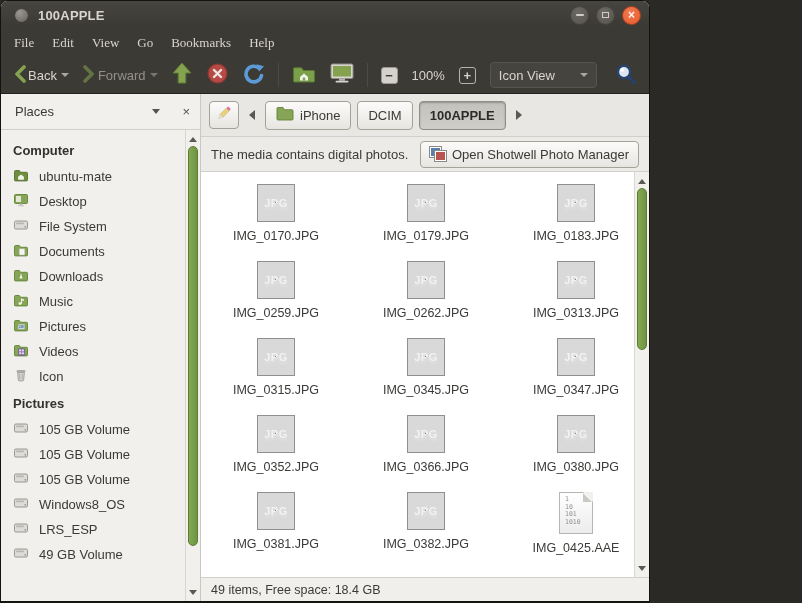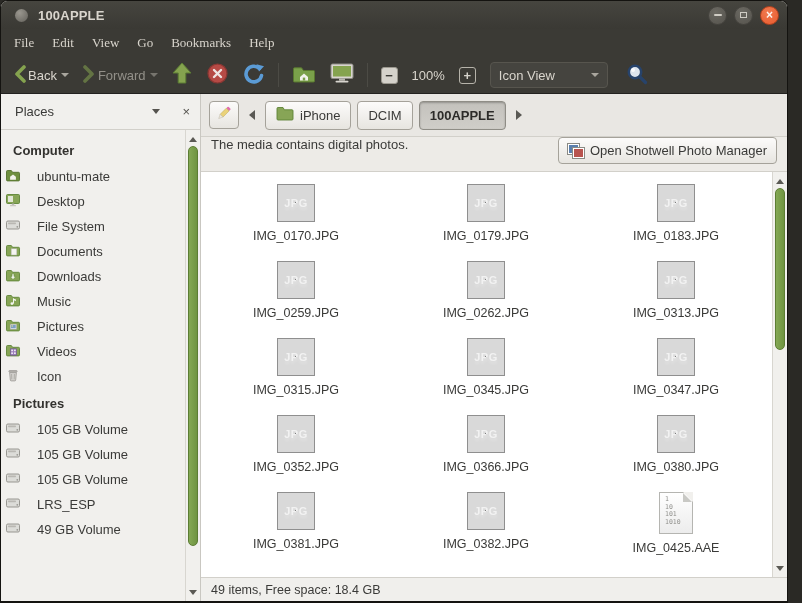--- a/index.html
+++ b/index.html
@@ -1,17 +1,17 @@
 <!DOCTYPE html>
 <html><head>
 <meta charset="utf-8">
 <style>
   * { margin:0; padding:0; box-sizing:border-box; }
   html,body { width:802px; height:603px; background:#2a2925; font-family:"Liberation Sans","DejaVu Sans",sans-serif; }
-  .window { width:788px; height:603px; border:1px solid #141310; border-bottom:2px solid #141310;
+  .window { width:650px; height:603px; border:1px solid #141310; border-bottom:2px solid #141310;
             border-radius:7px 7px 0 0; overflow:hidden; display:flex; flex-direction:column; background:#f1f0ed; }
 
   
   .titlebar { height:28px; background:linear-gradient(#46453f,#3a3934); display:flex; align-items:center;
               padding:0 8px; flex:0 0 auto; }
   .win-icon { width:13px; height:13px; border-radius:50%; background:radial-gradient(circle at 35% 30%,#9a978f,#62605a);
               margin:0 10px 0 6px; }
   .title-text { color:#d9d5cd; font-weight:bold; font-size:13px; letter-spacing:.2px; }
   .win-controls { margin-left:auto; display:flex; gap:7px; }
   .wc { width:19px; height:19px; border-radius:50%; display:flex; align-items:center; justify-content:center; }
@@ -45,21 +45,21 @@
 
   .sidebar { width:200px; flex:0 0 auto; border-right:1px solid #c9c7c1; display:flex; flex-direction:column; background:#f1f0ed; }
   .sidebar-header { height:36px; background:#f1f0ed; border-bottom:1px solid #d2d0ca; display:flex; align-items:center;
                     padding:0 10px 0 14px; flex:0 0 auto; }
   .sidebar-header .ph-label { font-size:13px; color:#3a3a38; }
   .sidebar-header .caret-d { width:0; height:0; border-left:4px solid transparent; border-right:4px solid transparent;
                     border-top:5px solid #55534e; margin-left:auto; margin-right:22px; }
   .pane-close { color:#55534e; font-size:13px; }
   .sidebar-body { flex:1; position:relative; overflow:hidden; padding:8px 0 0 0; }
   .side-section { font-size:13px; font-weight:bold; color:#33322f; padding:5px 0 6px 12px; }
-  .side-item { display:flex; align-items:center; gap:16px; height:25px; padding-left:4px; font-size:13px; color:#3a3a38; }
+  .side-item { display:flex; align-items:center; gap:10px; height:25px; padding-left:12px; font-size:13px; color:#3a3a38; }
   .side-item svg { flex:0 0 auto; }
 
   .v-scroll { position:absolute; top:0; right:0; bottom:0; width:15px; background:#f1f0ed; border-left:1px solid #d8d6d0; }
   .v-scroll .arr { position:absolute; left:0; right:0; height:14px; display:flex; align-items:center; justify-content:center; }
   .arr-up { top:2px; } .arr-down { bottom:2px; }
   .tri-up { width:0; height:0; border-left:4px solid transparent; border-right:4px solid transparent; border-bottom:5px solid #5a5954; }
   .tri-down { width:0; height:0; border-left:4px solid transparent; border-right:4px solid transparent; border-top:5px solid #5a5954; }
   .thumb { position:absolute; left:2px; right:2px; border-radius:5px; background:linear-gradient(90deg,#84a854,#6f9441);
            border:1px solid #5c7d34; }
   .side-thumb { top:16px; height:400px; }
@@ -71,21 +71,21 @@
               background:linear-gradient(#fcfbfa,#e7e5e0); display:flex; align-items:center; justify-content:center; }
   .nav-arrow { width:14px; height:26px; display:flex; align-items:center; justify-content:center; }
   .tri-left { width:0; height:0; border-top:5px solid transparent; border-bottom:5px solid transparent; border-right:6px solid #5a5954; }
   .tri-right { width:0; height:0; border-top:5px solid transparent; border-bottom:5px solid transparent; border-left:6px solid #5a5954; }
   .crumb { height:29px; display:flex; align-items:center; gap:6px; padding:0 10px; border:1px solid #a5a29a; border-radius:4px;
            background:linear-gradient(#fcfbfa,#e7e5e0); font-size:13px; color:#3a3a38; }
   .crumb.active { background:linear-gradient(#c3c1bc,#d0cec9); border-color:#8f8d86; font-weight:bold; color:#2c2b29;
                   box-shadow:inset 0 1px 2px rgba(0,0,0,.25); }
 
   .infobar { height:36px; background:#edebe7; border-top:1px solid #d2d0ca; border-bottom:1px solid #d2d0ca;
-             display:flex; padding:0 10px; flex:0 0 auto; }
+             display:flex; align-items:center; padding:11px 10px; flex:0 0 auto; }
   .infobar .msg { font-size:13px; color:#3a3a38; }
   .info-btn { margin-left:auto; height:27px; display:flex; align-items:center; gap:6px; padding:0 9px;
               border:1px solid #a5a29a; border-radius:4px; background:linear-gradient(#fcfbfa,#e7e5e0);
               font-size:13px; color:#3a3a38; }
   .shotwell-ic { position:relative; width:16px; height:14px; }
   .shotwell-ic .p1 { position:absolute; left:0; top:0; width:11px; height:10px; background:#5a7fae; border:1px solid #fff;
                      box-shadow:0 0 0 1px #8a8a84; }
   .shotwell-ic .p2 { position:absolute; left:5px; top:4px; width:11px; height:10px; background:#b8534e; border:1px solid #fff;
                      box-shadow:0 0 0 1px #8a8a84; }
 
@@ -324,20 +324,28 @@
                 <circle cx="12.3" cy="9.8" r=".9" fill="#9a9894"></circle>
               </svg></span>
           <span>105 GB Volume</span>
         </div>
         <div class="side-item">
           <span><svg width="16" height="16" viewBox="0 0 16 16">
                 <rect x="1.5" y="4" width="13" height="8" rx="1.4" fill="#dcdcd8" stroke="#8f8d88" stroke-width=".9"></rect>
                 <rect x="3" y="5.6" width="8" height="1.6" rx=".8" fill="#b9b7b2"></rect>
                 <circle cx="12.3" cy="9.8" r=".9" fill="#9a9894"></circle>
               </svg></span>
+          <span>Windows8_OS</span>
+        </div>
+        <div class="side-item">
+          <span><svg width="16" height="16" viewBox="0 0 16 16">
+                <rect x="1.5" y="4" width="13" height="8" rx="1.4" fill="#dcdcd8" stroke="#8f8d88" stroke-width=".9"></rect>
+                <rect x="3" y="5.6" width="8" height="1.6" rx=".8" fill="#b9b7b2"></rect>
+                <circle cx="12.3" cy="9.8" r=".9" fill="#9a9894"></circle>
+              </svg></span>
           <span>LRS_ESP</span>
         </div>
         <div class="side-item">
           <span><svg width="16" height="16" viewBox="0 0 16 16">
                 <rect x="1.5" y="4" width="13" height="8" rx="1.4" fill="#dcdcd8" stroke="#8f8d88" stroke-width=".9"></rect>
                 <rect x="3" y="5.6" width="8" height="1.6" rx=".8" fill="#b9b7b2"></rect>
                 <circle cx="12.3" cy="9.8" r=".9" fill="#9a9894"></circle>
               </svg></span>
           <span>49 GB Volume</span>
         </div>

